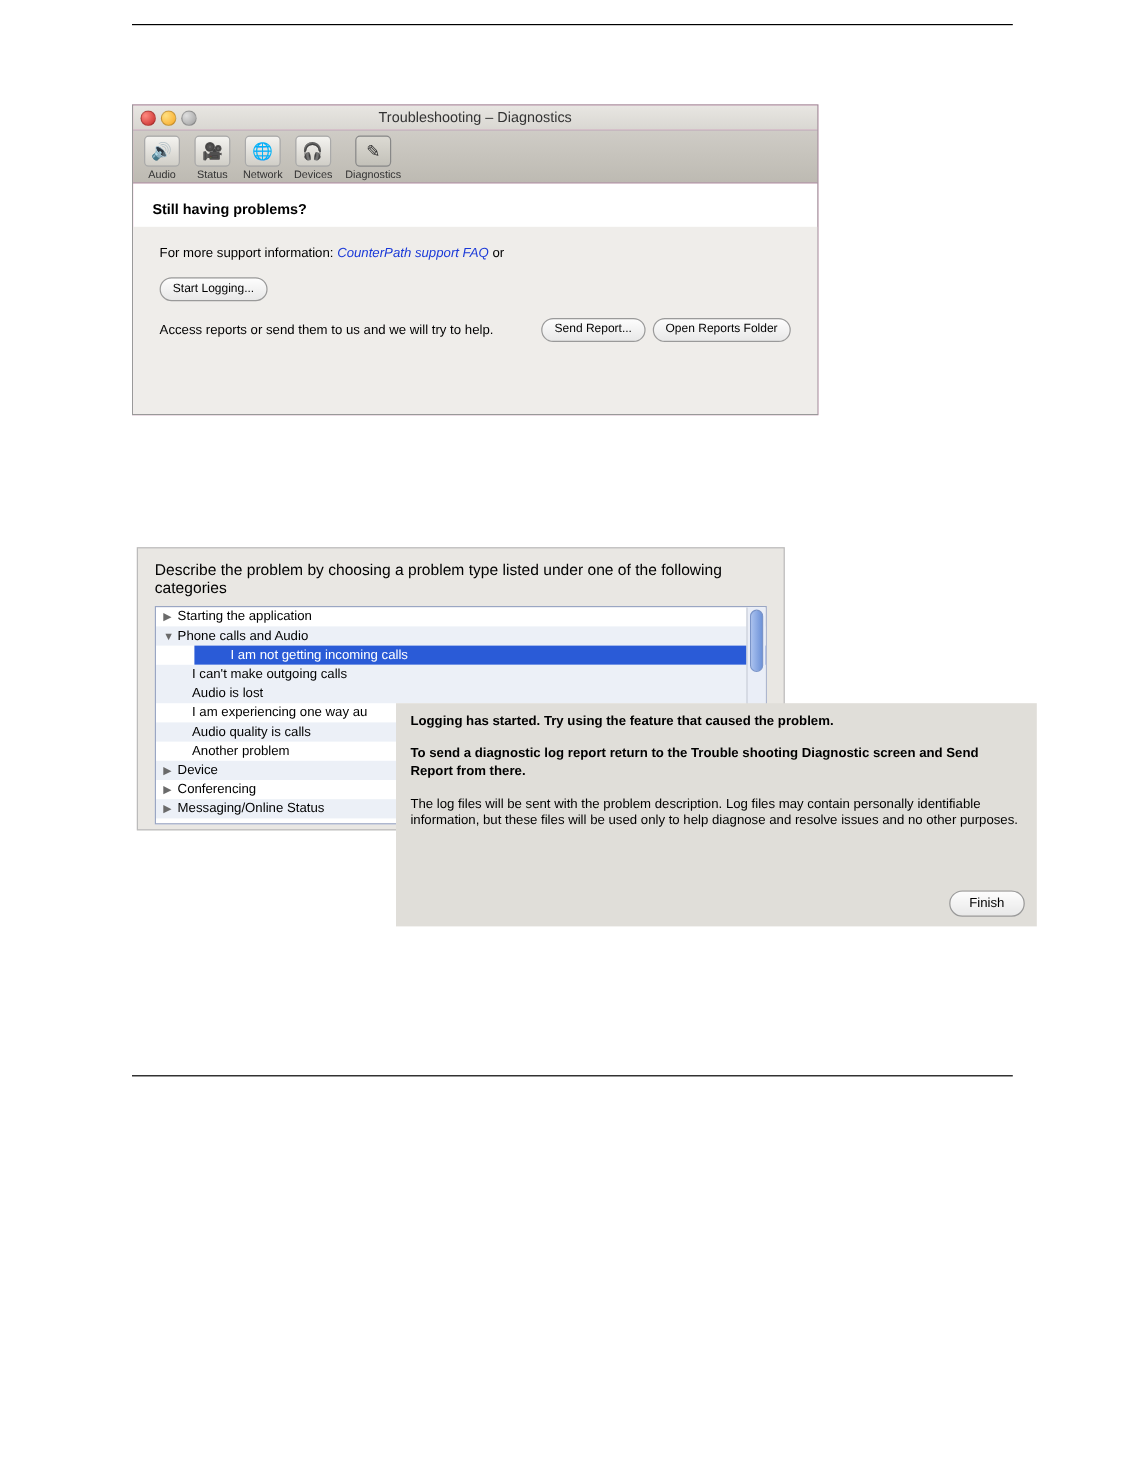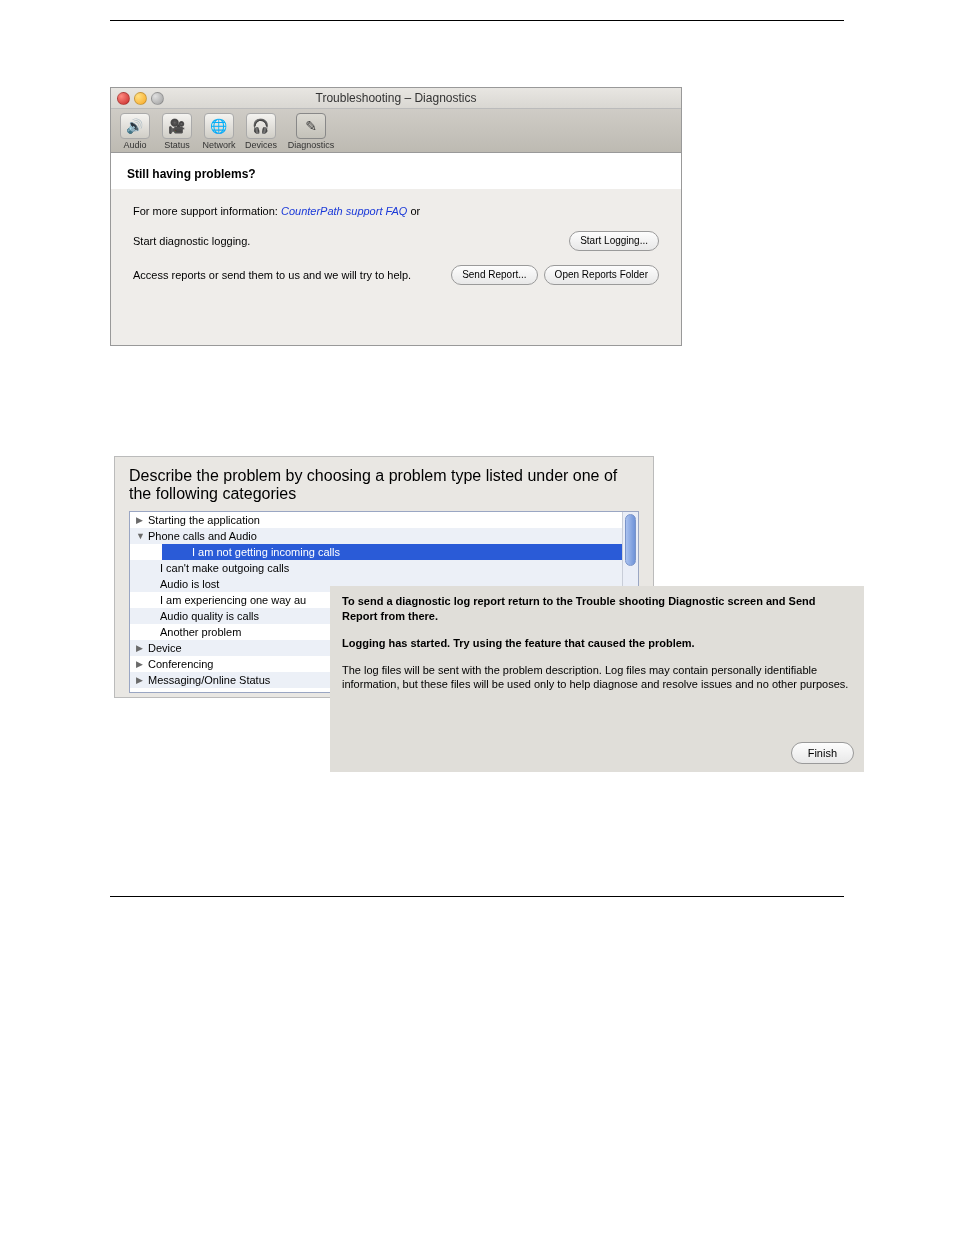--- a/index.html
+++ b/index.html
@@ -142,21 +142,21 @@
   .popup {
     width: 510px;
     background: #e9e7e3;
     border: 1px solid #bbb;
     padding: 10px 14px 4px 14px;
     position: absolute;
     left: 4px;
     top: 0;
   }
   .popup-instr {
-    font-size: 16px;
+    font-size: 13px;
     margin-bottom: 8px;
   }
   .listbox {
     background: #fff;
     border: 1px solid #9aa6c3;
     height: 180px;
     overflow: hidden;
     position: relative;
   }
   .list-scroll {
@@ -267,21 +267,20 @@
       <h4>Still having problems?</h4>
       <div class="sub-pane">
         <div class="row">
           <div class="text">
             <span>For more support information: </span>
             <span class="faq-link">CounterPath support FAQ</span>
             <span> or</span>
           </div>
         </div>
         <div class="row">
-          <div class="text">Start diagnostic logging.</div>
           <div class="btn-group">
             <span class="mac-btn">Start Logging...</span>
           </div>
         </div>
         <div class="row" style="margin-bottom:0;">
           <div class="text">Access reports or send them to us and we will try to help.</div>
           <div class="btn-group">
             <span class="mac-btn">Send Report...</span>
             <span class="mac-btn">Open Reports Folder</span>
           </div>
@@ -341,22 +340,22 @@
             <span>Messaging/Online Status</span>
           </div>
         </div>
         <div class="list-scroll">
           <div class="thumb"></div>
         </div>
       </div>
     </div>
 
     <div class="overlay-msg">
+      <p class="bold">Logging has started. Try using the feature that caused the problem.</p>
       <p class="bold">To send a diagnostic log report return to the Trouble shooting Diagnostic screen and Send Report from there.</p>
-      <p class="bold">Logging has started. Try using the feature that caused the problem.</p>
       <p>The log files will be sent with the problem description. Log files may contain personally identifiable information, but these files will be used only to help diagnose and resolve issues and no other purposes.</p>
       <div class="finish-bar">
         <span class="mac-btn big">Finish</span>
       </div>
     </div>
   </div>
 
   <div class="bottom-rule"></div>
 </div>
 

